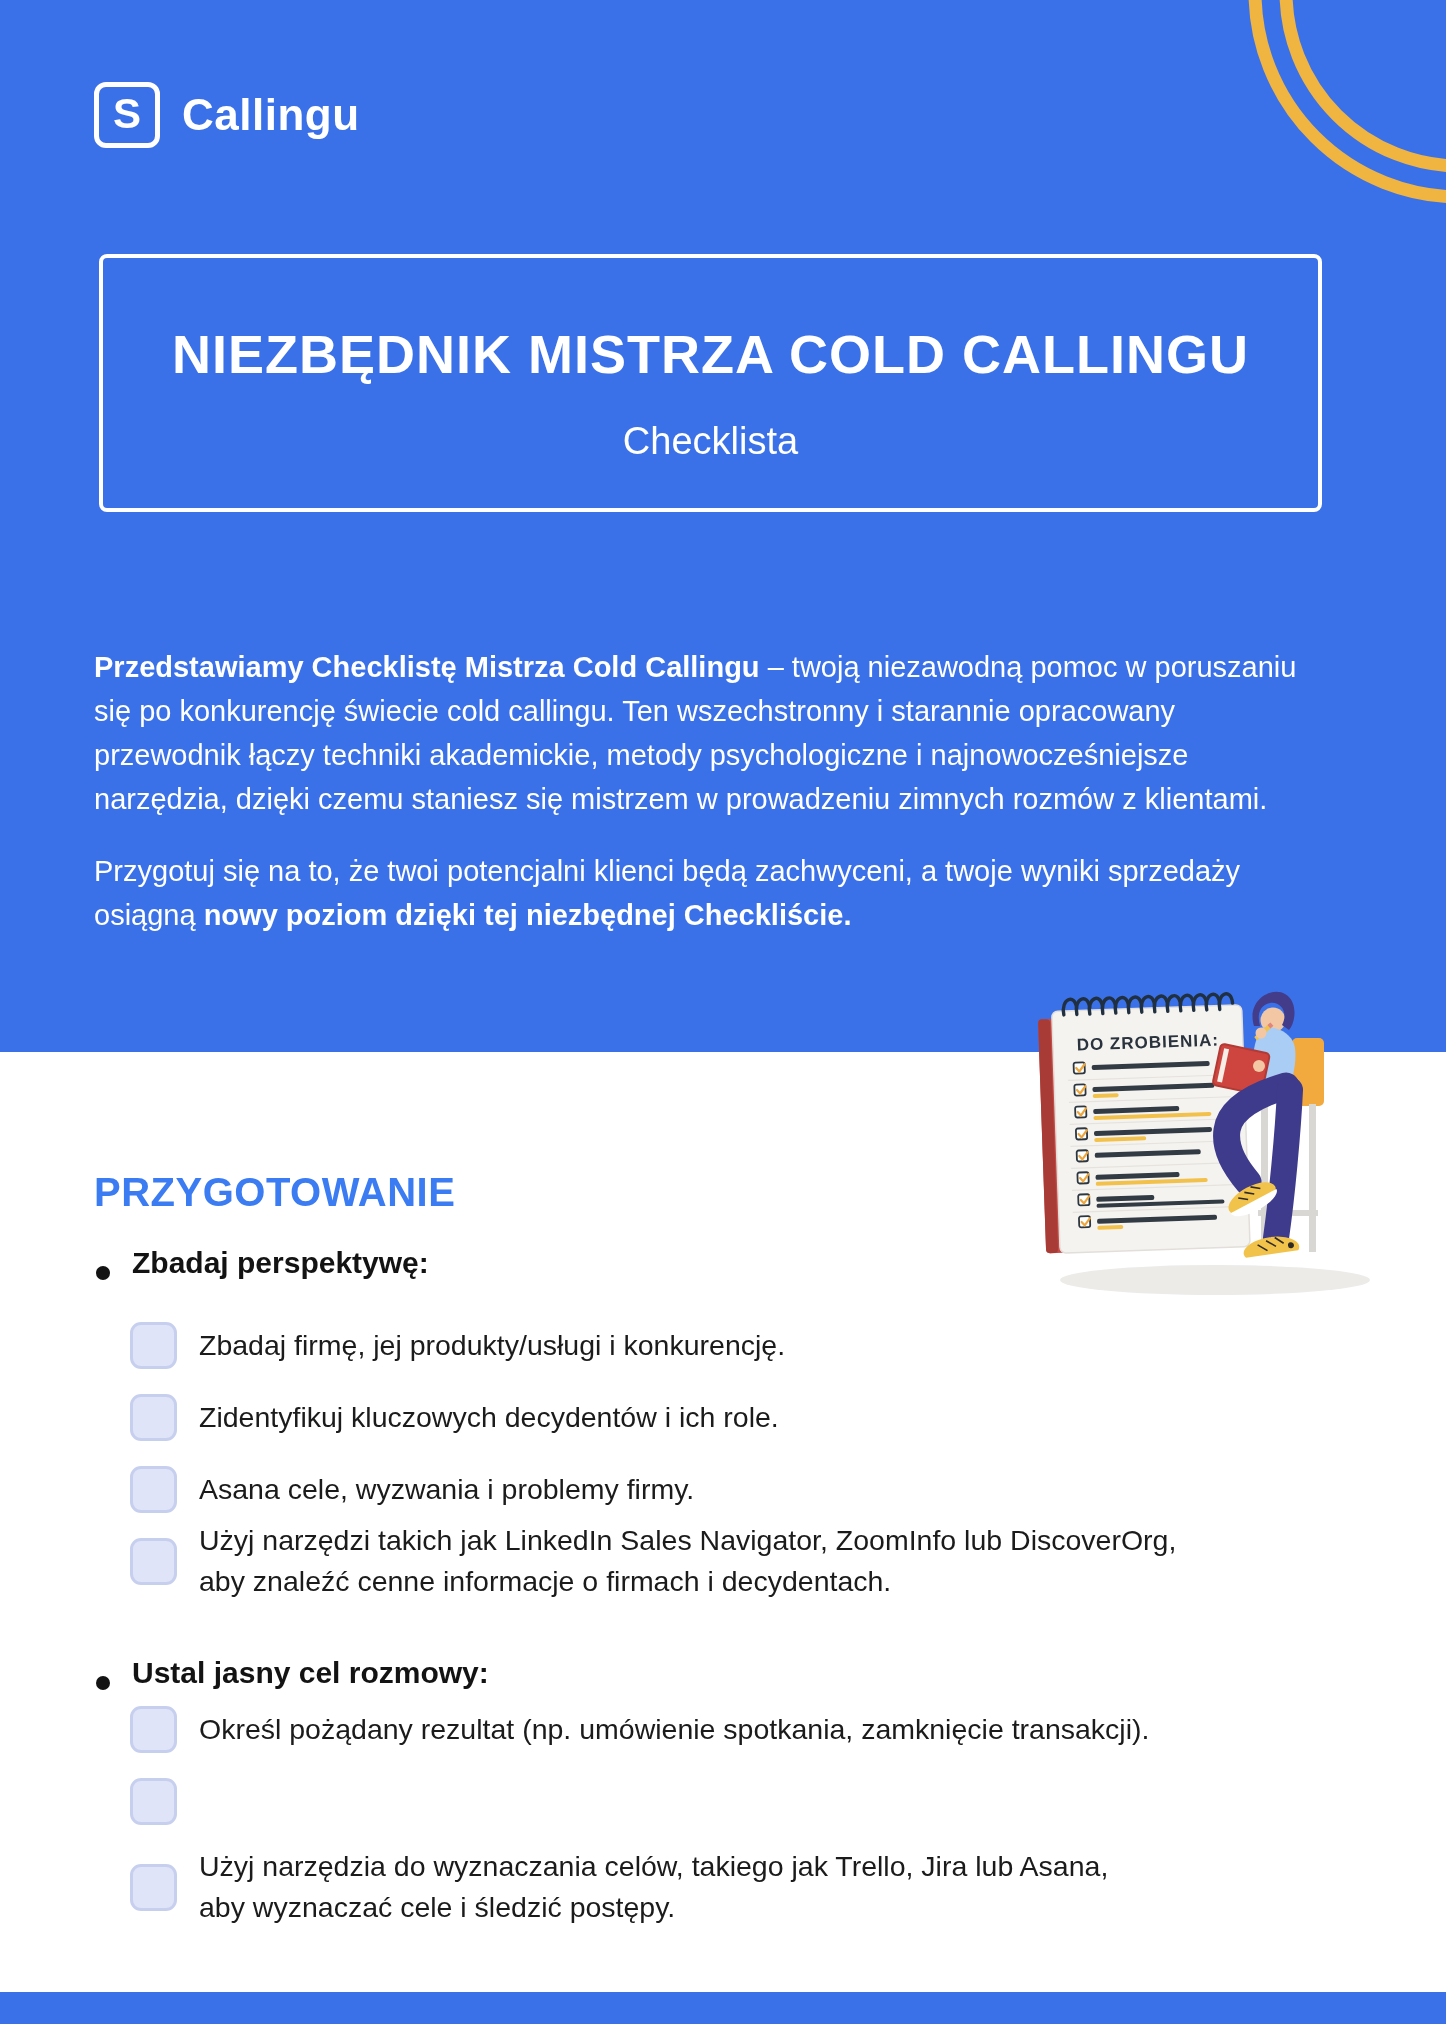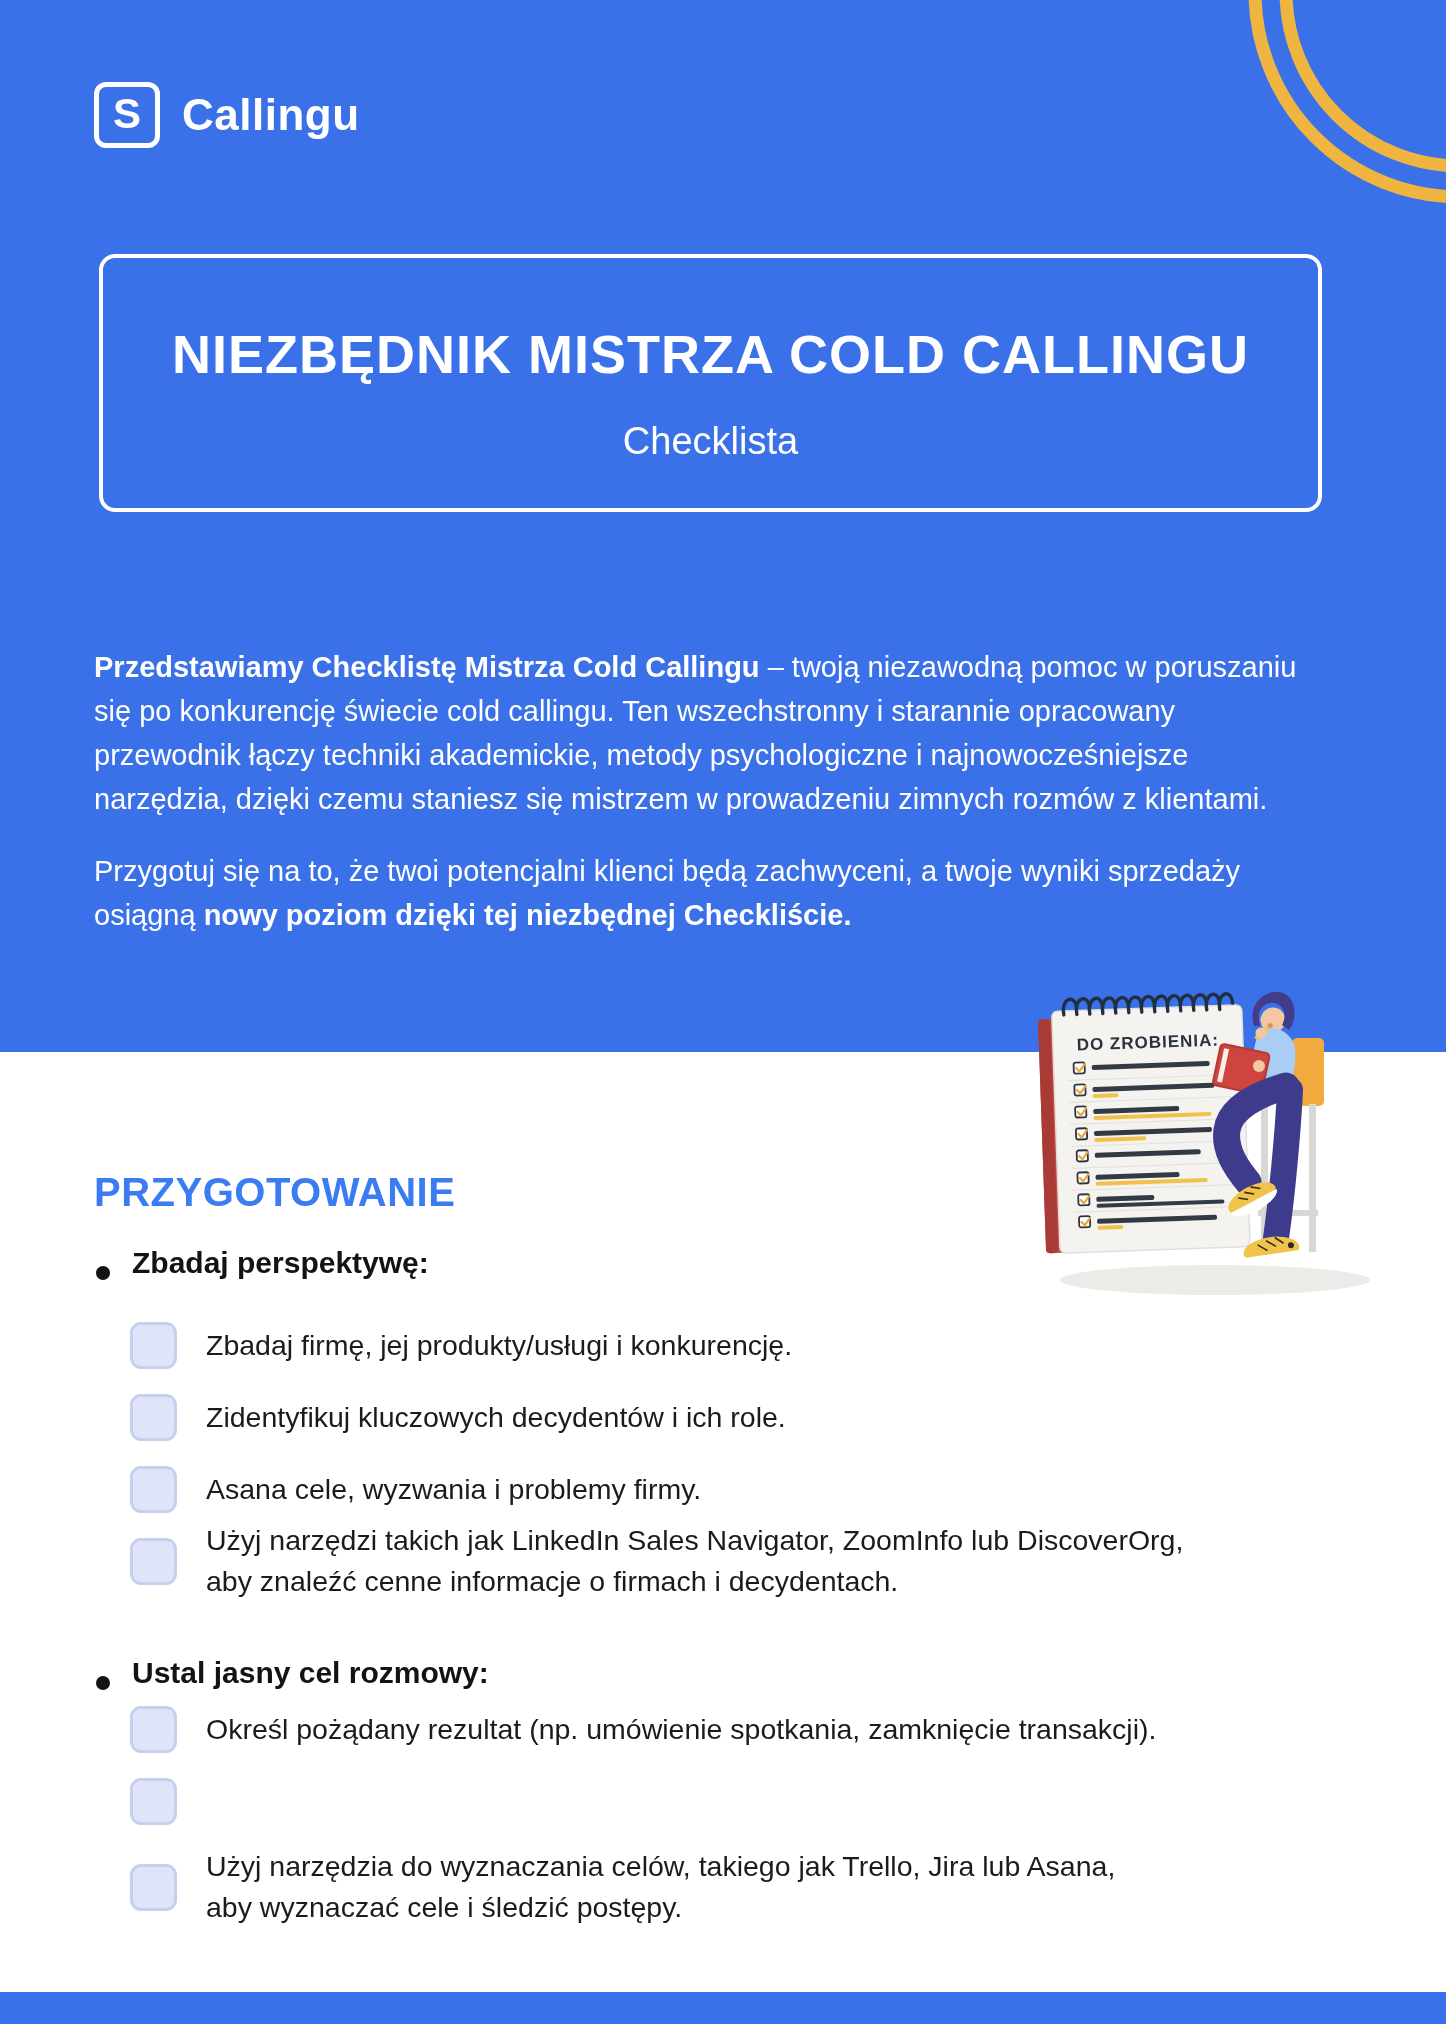--- a/index.html
+++ b/index.html
@@ -19,41 +19,41 @@
   .logo { left:94px; top:82px; display:flex; align-items:center; gap:22px; }
   .logo-box {
     width:66px; height:66px; border:5px solid #ffffff; border-radius:12px;
     display:flex; align-items:center; justify-content:center;
   }
   .logo-box span { color:#fff; font-size:42px; font-weight:800; line-height:1; transform:translateY(-1px); }
   .logo-word { color:#fff; font-size:44px; font-weight:800; letter-spacing:.5px; }
 
   .title-box {
     left:99px; top:254px; width:1223px; height:258px;
-    border:4px solid #ffffff; border-radius:16px; text-align:center; color:#fff;
+    border:4px solid #ffffff; border-radius:8px; text-align:center; color:#fff;
   }
   .title-box h1 { margin:66px 20px 0; font-size:54px; font-weight:800; letter-spacing:1px; line-height:60px; }
   .title-box .subtitle { margin:36px 0 0; font-size:38px; font-weight:400; }
 
   .intro { left:94px; top:645px; width:1300px; color:#fff; }
   .intro p { margin:0; font-size:29px; line-height:44px; white-space:pre-line; }
   .intro p + p { margin-top:28px; }
   .intro strong { font-weight:700; }
 
   
   .illus { left:1030px; top:982px; }
 
   
   .section-title { left:94px; top:1170px; color:#3B7CF3; font-size:40px; font-weight:800; letter-spacing:.5px;text-align:right; }
 
   .group-label { left:96px; display:flex; align-items:flex-end; gap:22px;margin-top:8px; }
   .group-label .bullet { width:14px; height:14px; border-radius:50%; background:#131313; flex:0 0 auto; }
   .group-label .g-text { font-size:30px; font-weight:700; color:#131313; }
 
-  .item { left:130px; display:flex; align-items:center; gap:29px; }
+  .item { left:130px; display:flex; align-items:center; gap:22px; }
   .checkbox {
     width:47px; height:47px; flex:0 0 auto;
     background:#DFE4F8; border:3px solid #C7CFEE; border-radius:11px;
   }
   .item-text { font-size:28.5px; line-height:41px; color:#1B1B1B; white-space:pre-line; }
 </style>
 </head>
 <body>
 
 <div class="abs hero-bg"></div>

